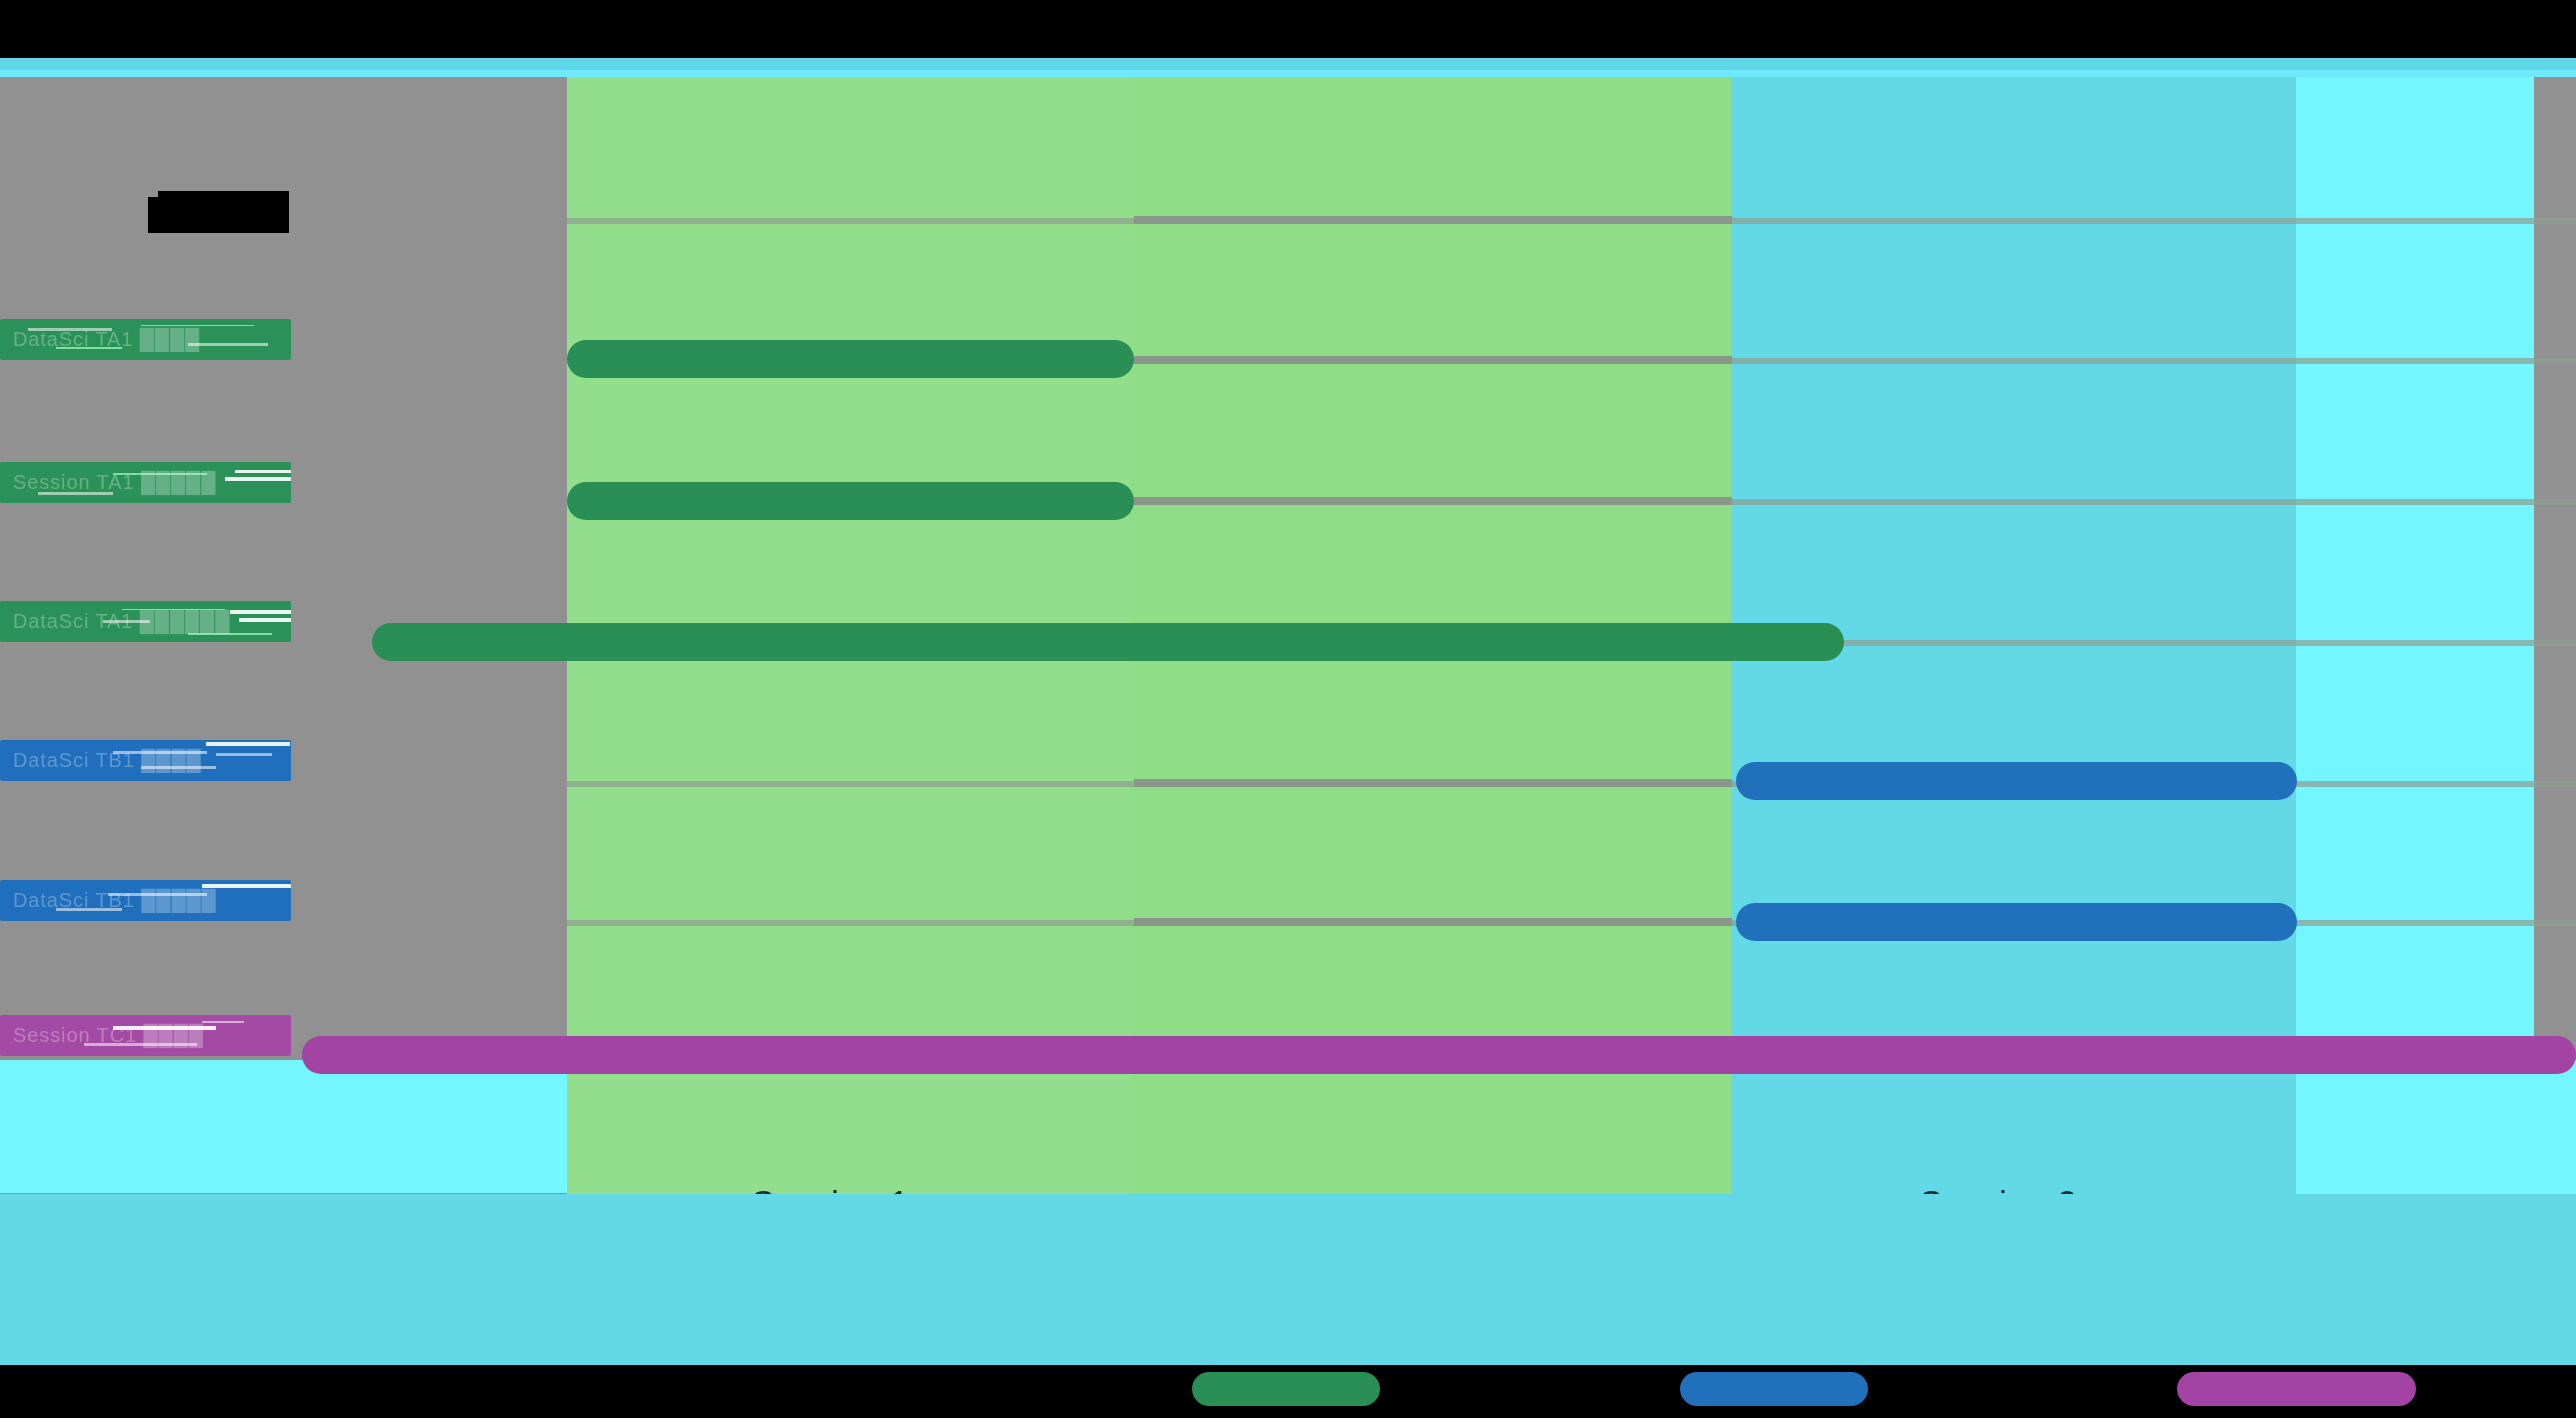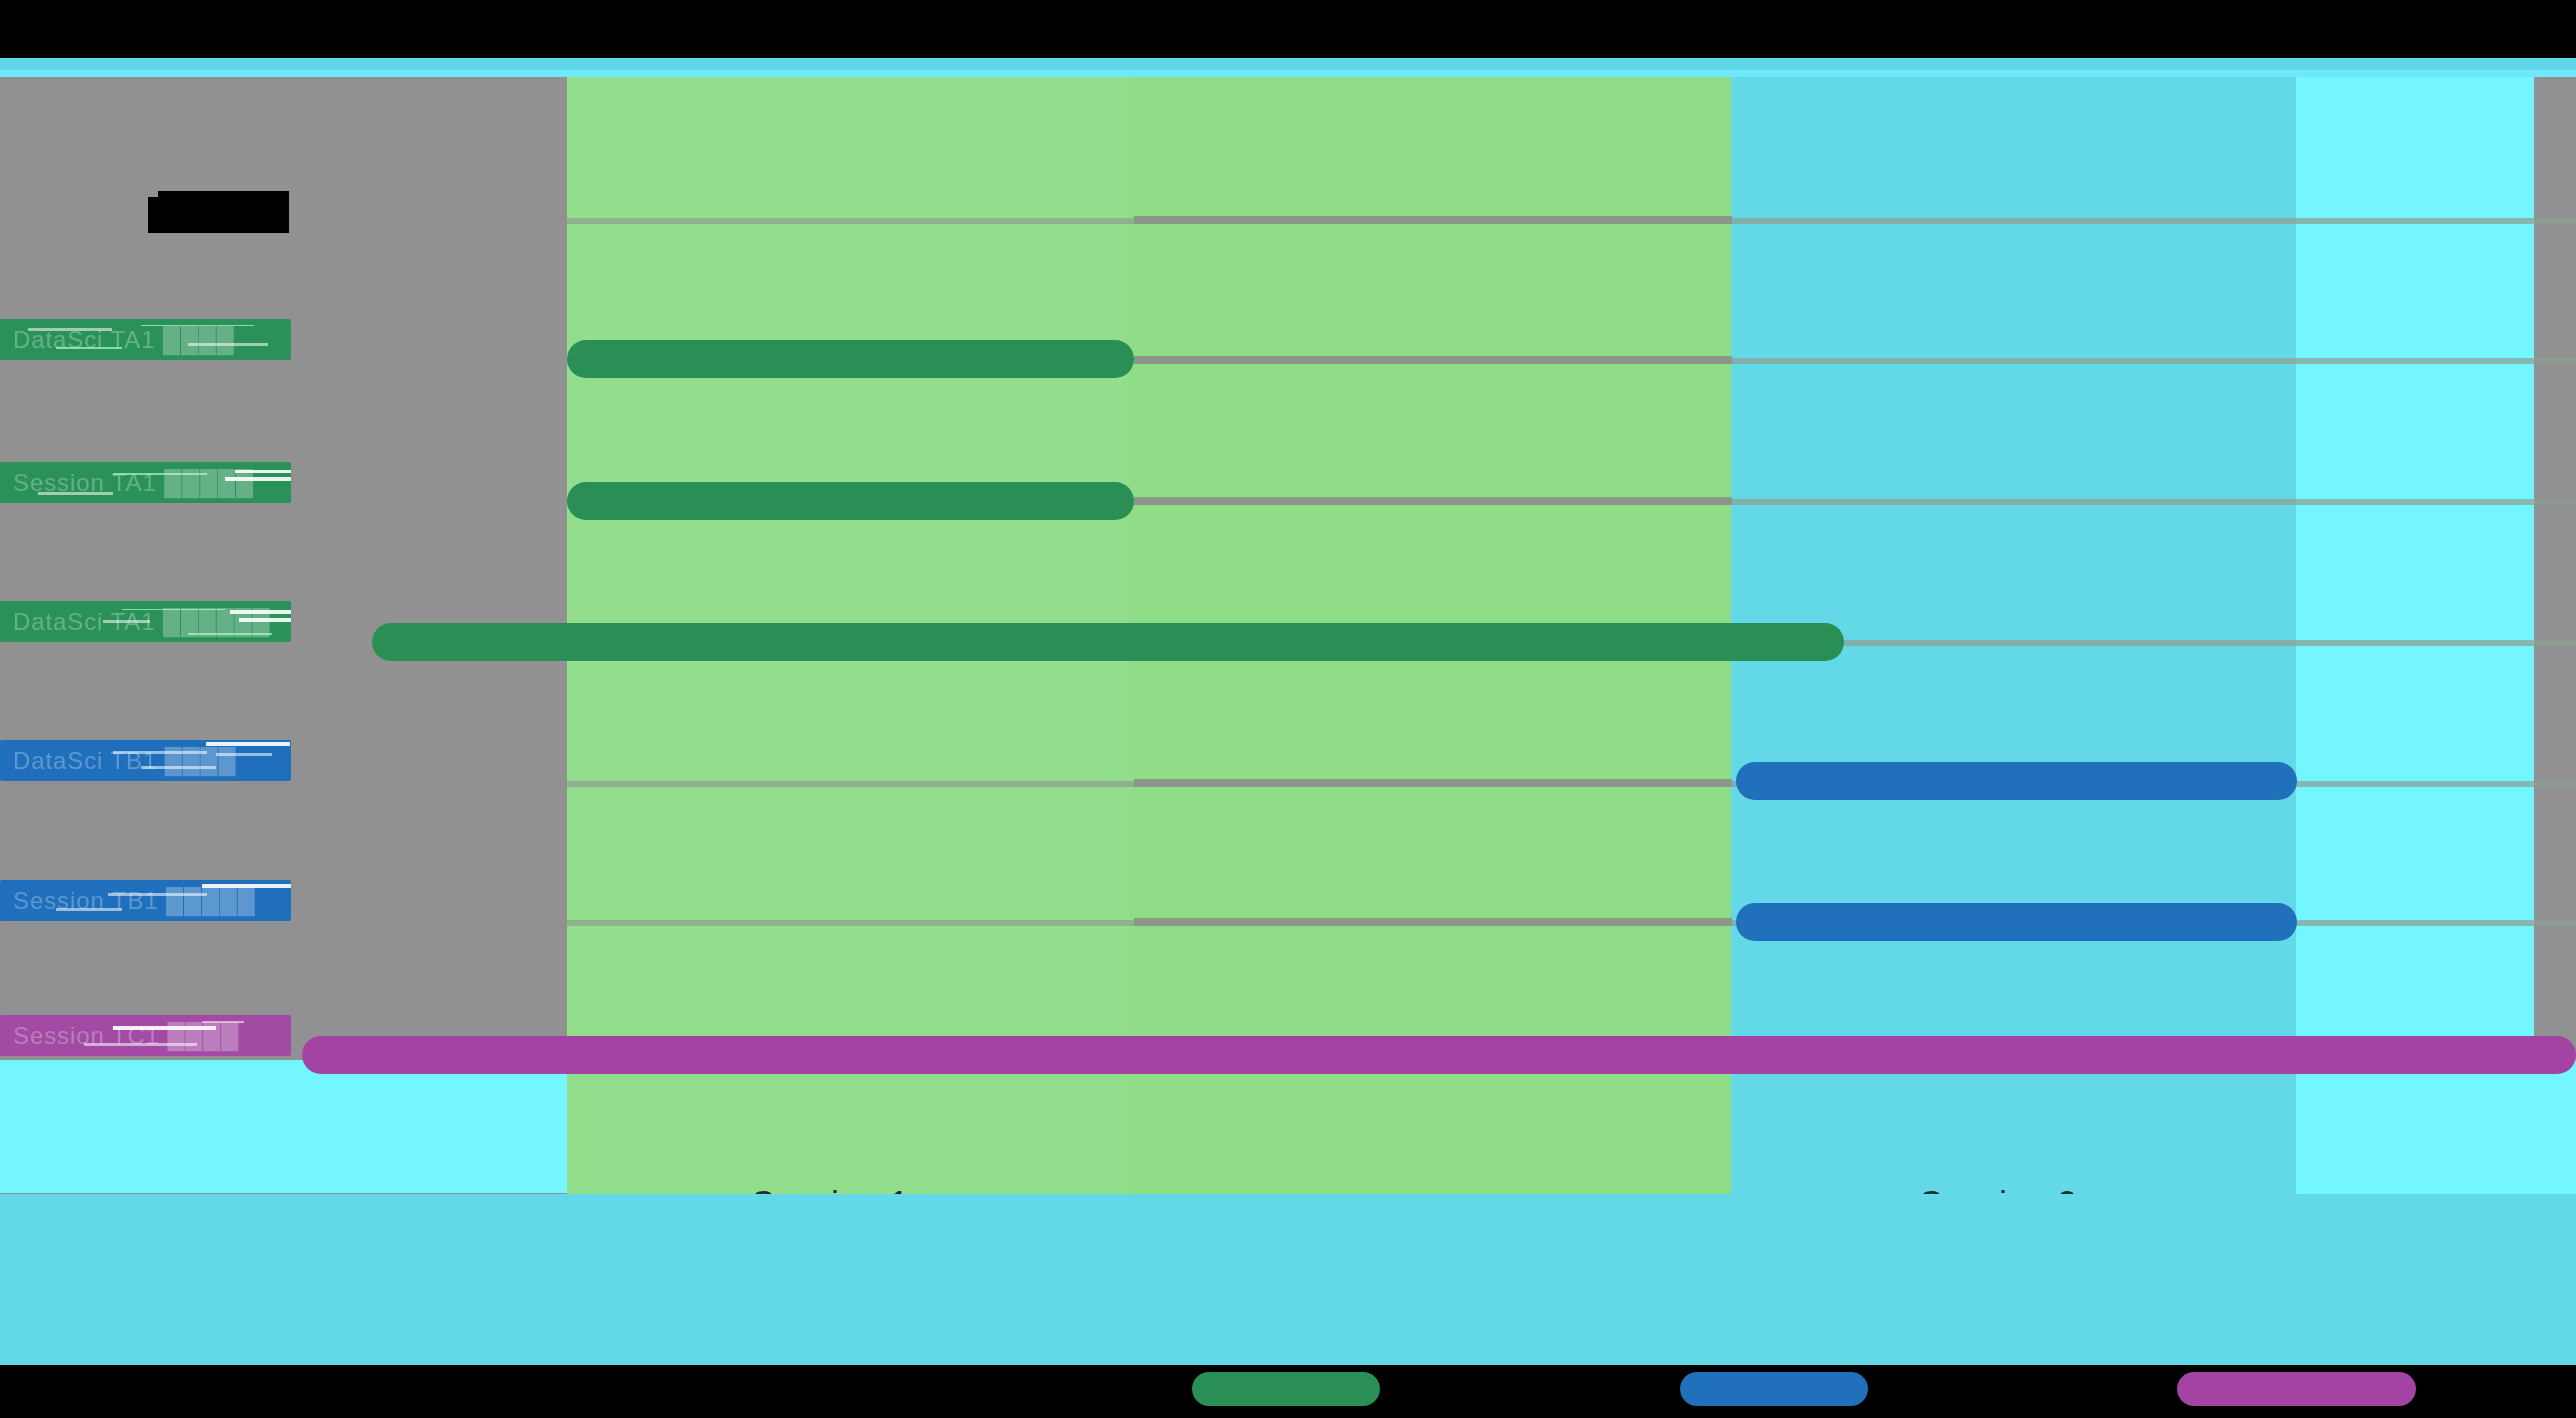--- a/index.html
+++ b/index.html
@@ -98,21 +98,21 @@
     opacity: 0.7;
   }
 
   
   .label-chip {
     position: absolute;
     left: 0;
     height: 41px;
     border-radius: 1.9px;
     overflow: hidden;
-    font-size: 24px;
+    font-size: 20px;
     line-height: 41px;
     letter-spacing: 0.9px;
     color: rgba(255,255,255,0.28);
     text-indent: 13px;
     white-space: nowrap;
     filter: blur(0.3px);
   }
   .chip-green   { background: #2a9258; }
   .chip-blue    { background: #1f6fbd; }
   .chip-magenta { background: #a34ba4; }
@@ -260,21 +260,21 @@
 
     <div class="label-chip chip-blue" style="top:663px; width:291px;">
       <span>DataSci TB1 ████</span>
       <span class="streak s3" style="left:206px; top:1.9px;  width:84px;"></span>
       <span class="streak" style="left:113px; top:11.3px; width:94px;"></span>
       <span class="streak" style="left:216px; top:13px; width:56px;"></span>
       <span class="streak" style="left:141px; top:26px; width:75px;"></span>
     </div>
 
     <div class="label-chip chip-blue" style="top:803px; width:291px;">
-      <span>Session TB1 █████</span>
+      <span>DataSci TB1 █████</span>
       <span class="streak s3" style="left:202px; top:3.8px;  width:89px;"></span>
       <span class="streak" style="left:108px; top:13px; width:99px;"></span>
       <span class="streak" style="left:56px;  top:28px; width:66px;"></span>
     </div>
 
     <div class="label-chip chip-magenta" style="top:938px; width:291px;">
       <span>Session TC1 ████</span>
       <span class="streak s3" style="left:113px; top:11.3px; width:103px;"></span>
       <span class="streak" style="left:202px; top:5.6px;  width:42px;"></span>
       <span class="streak" style="left:84px;  top:28px; width:113px;"></span>

